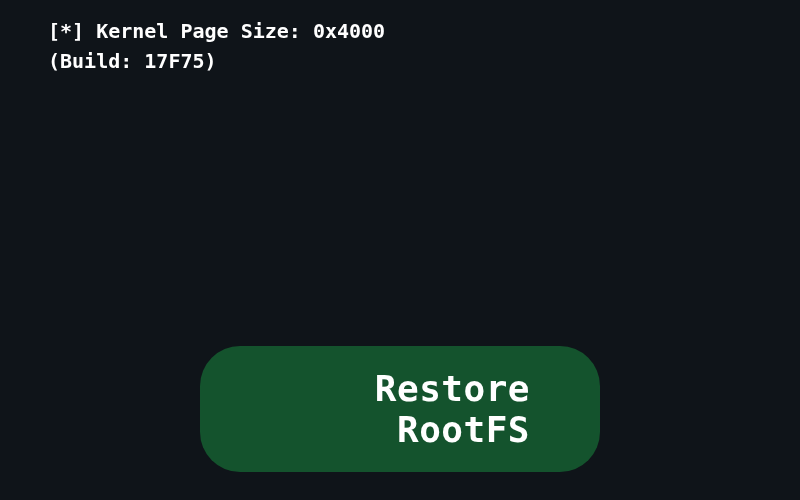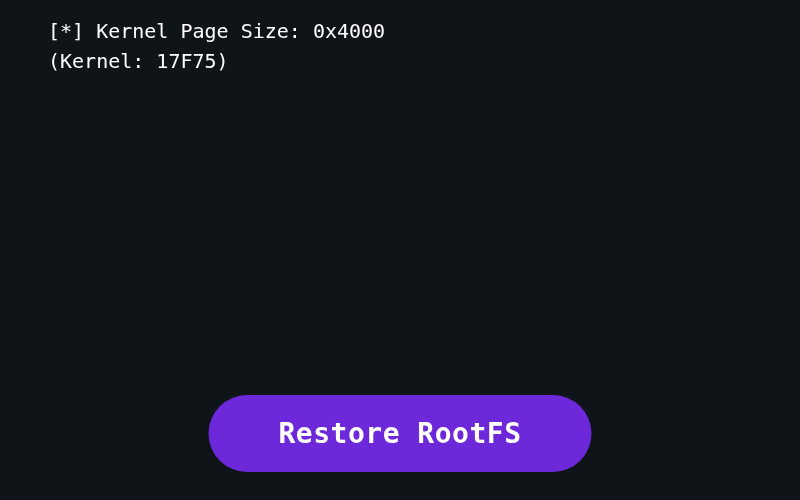--- a/index.html
+++ b/index.html
@@ -1,18 +1,19 @@
 <!DOCTYPE html>
 <html><head>
   <meta charset="utf-8">
   <style>
     * {
       margin: 0;
       padding: 0;
       box-sizing: border-box;
+      font-weight: bold;
     }
     body {
       width: 800px;
       height: 500px;
       background-color: #0f1419;
       font-family: 'SF Mono', 'Monaco', 'Menlo', 'Consolas', monospace;
       position: relative;
       overflow: hidden;
     }
     .log-area {
@@ -23,33 +24,34 @@
       font-weight: 500;
     }
     .log-line {
       white-space: pre;
     }
     .restore-button {
       position: absolute;
       bottom: 28px;
       left: 50%;
       transform: translateX(-50%);
-      background-color: #6d28d9;
+      background-color: #14532d;
       color: #ffffff;
       border: none;
       border-radius: 40px;
       padding: 22px 70px;
-      font-size: 28px;
+      font-size: 36px;
       font-weight: 600;
       font-family: 'SF Mono', 'Monaco', 'Menlo', 'Consolas', monospace;
       cursor: pointer;
       letter-spacing: 0.5px;
+      text-align: right;
     }
   </style>
 </head>
 <body>
 
 <div class="log-area">
   <div class="log-line">[*] Kernel Page Size: 0x4000</div>
-  <div class="log-line">(Kernel: 17F75)</div>
+  <div class="log-line">(Build: 17F75)</div>
 </div>
 
 <button class="restore-button">Restore RootFS</button>
 
 </body></html>

